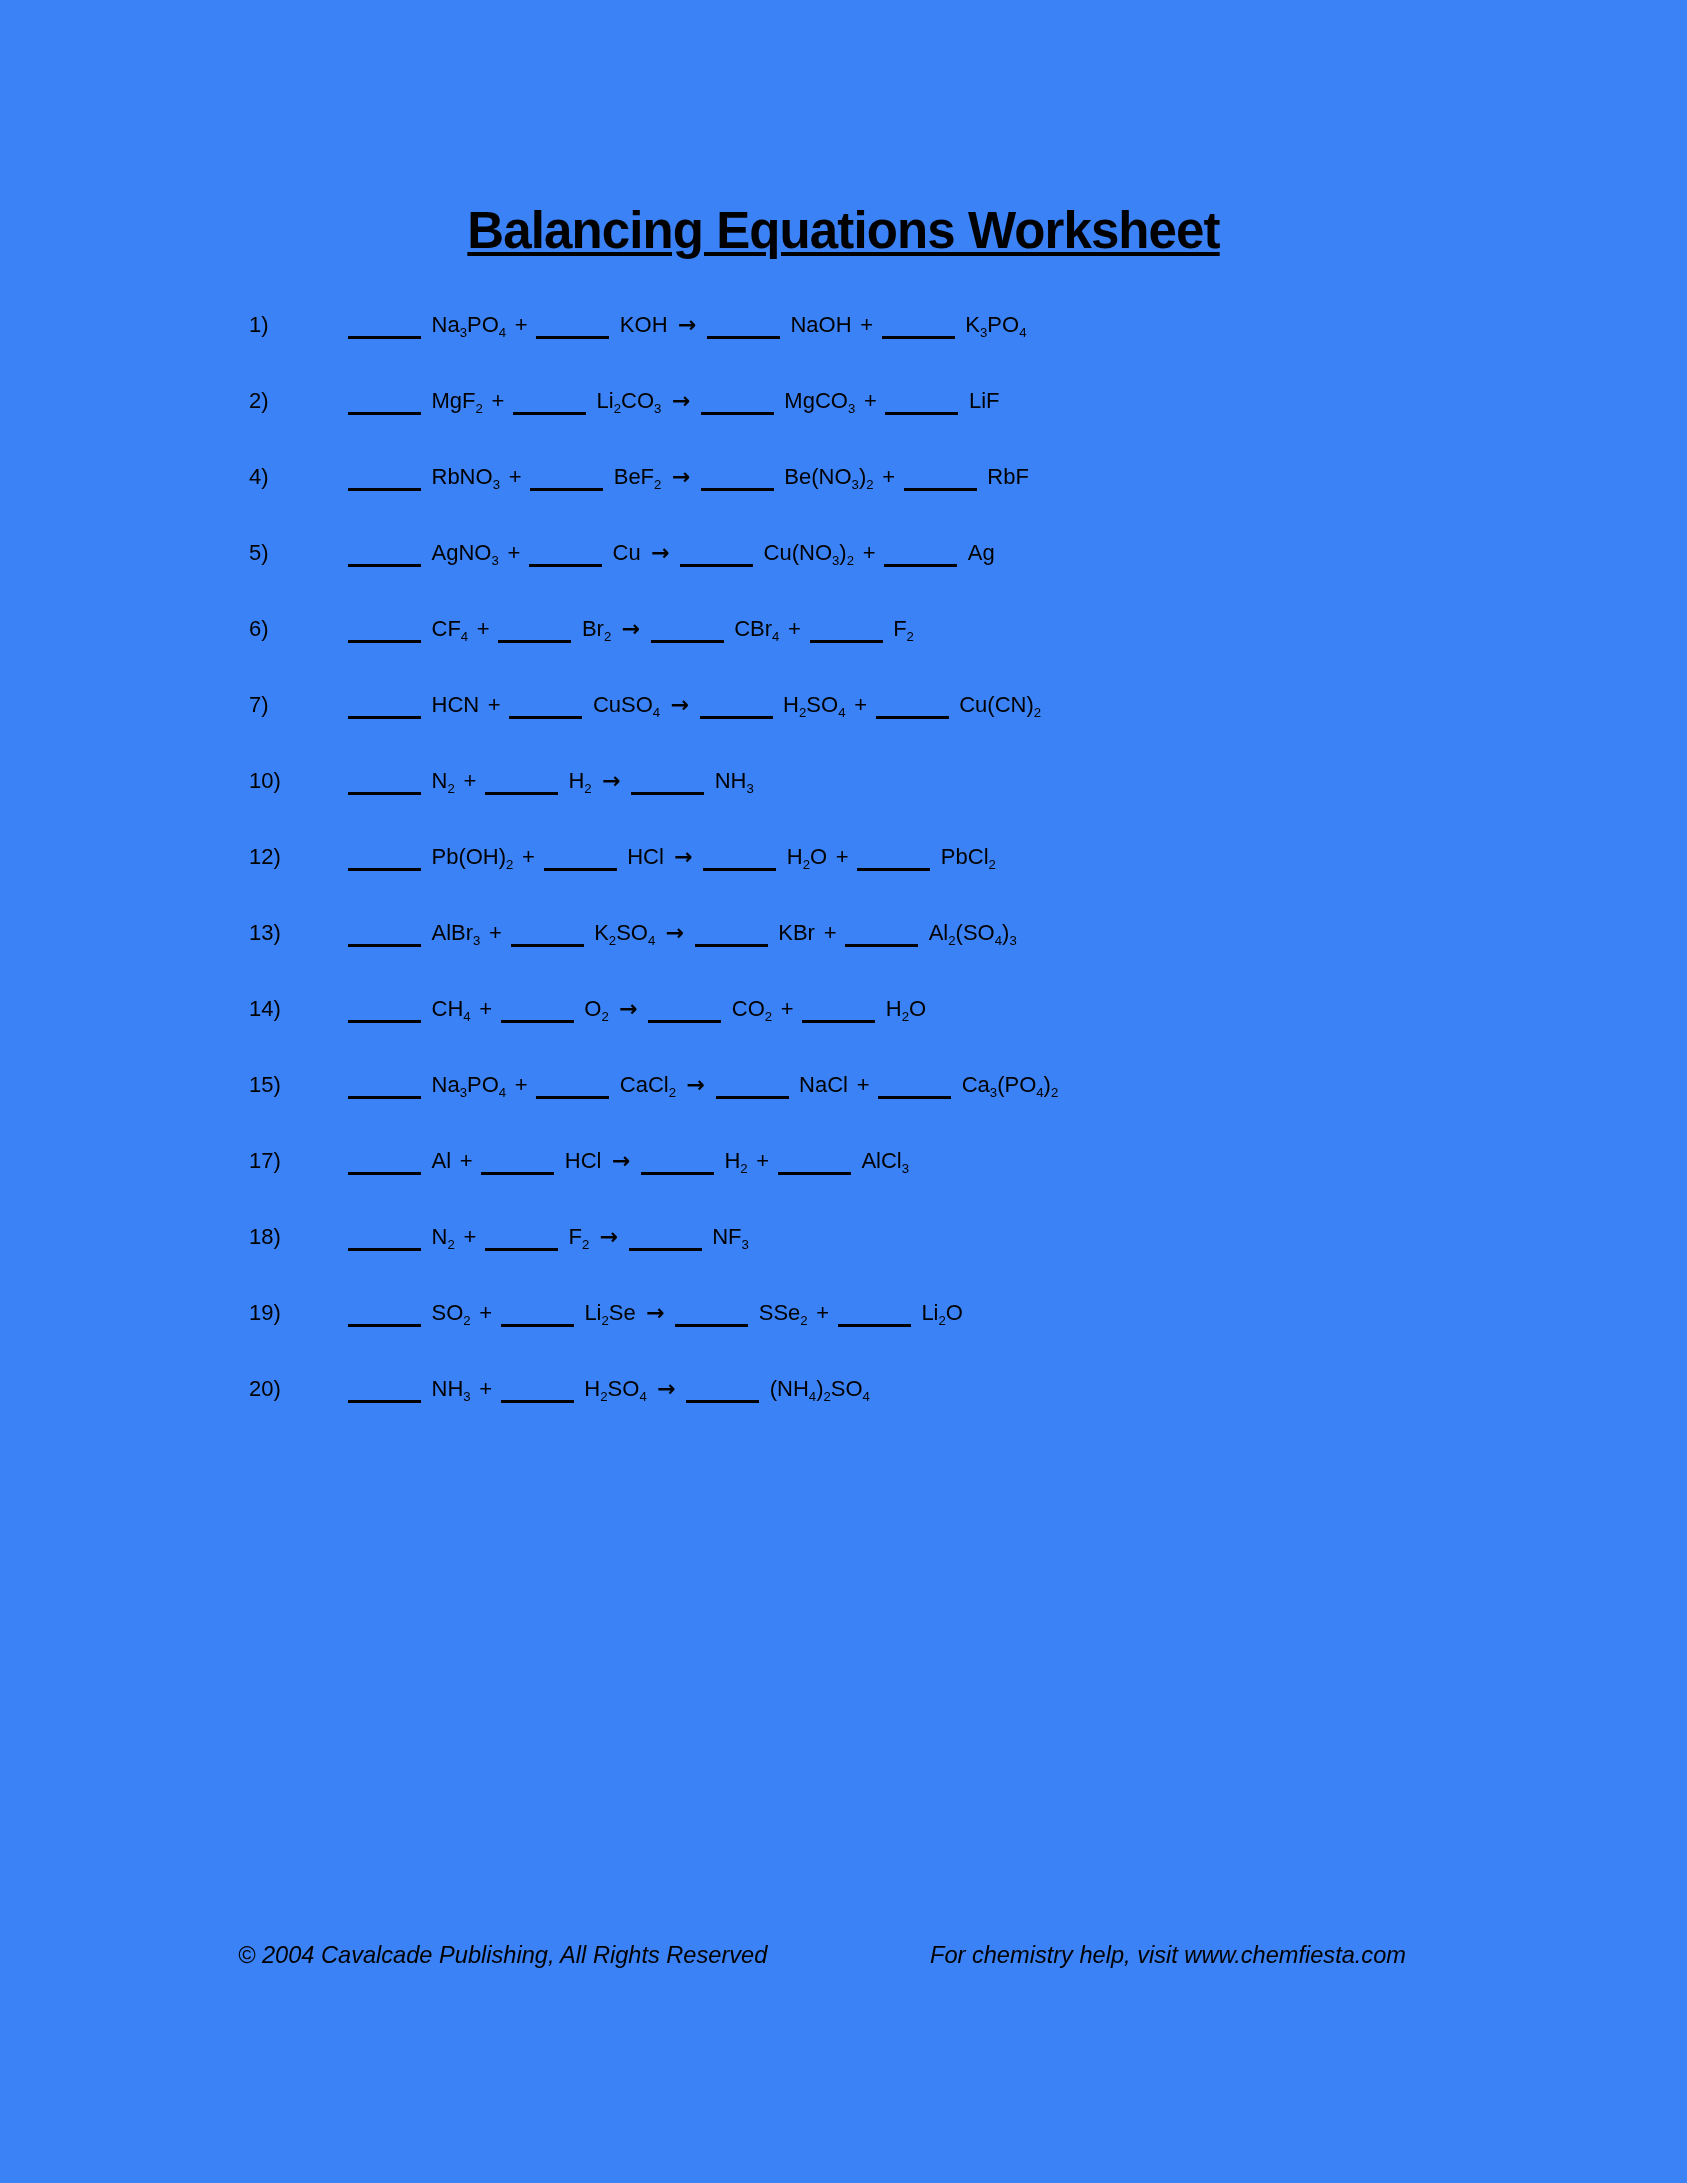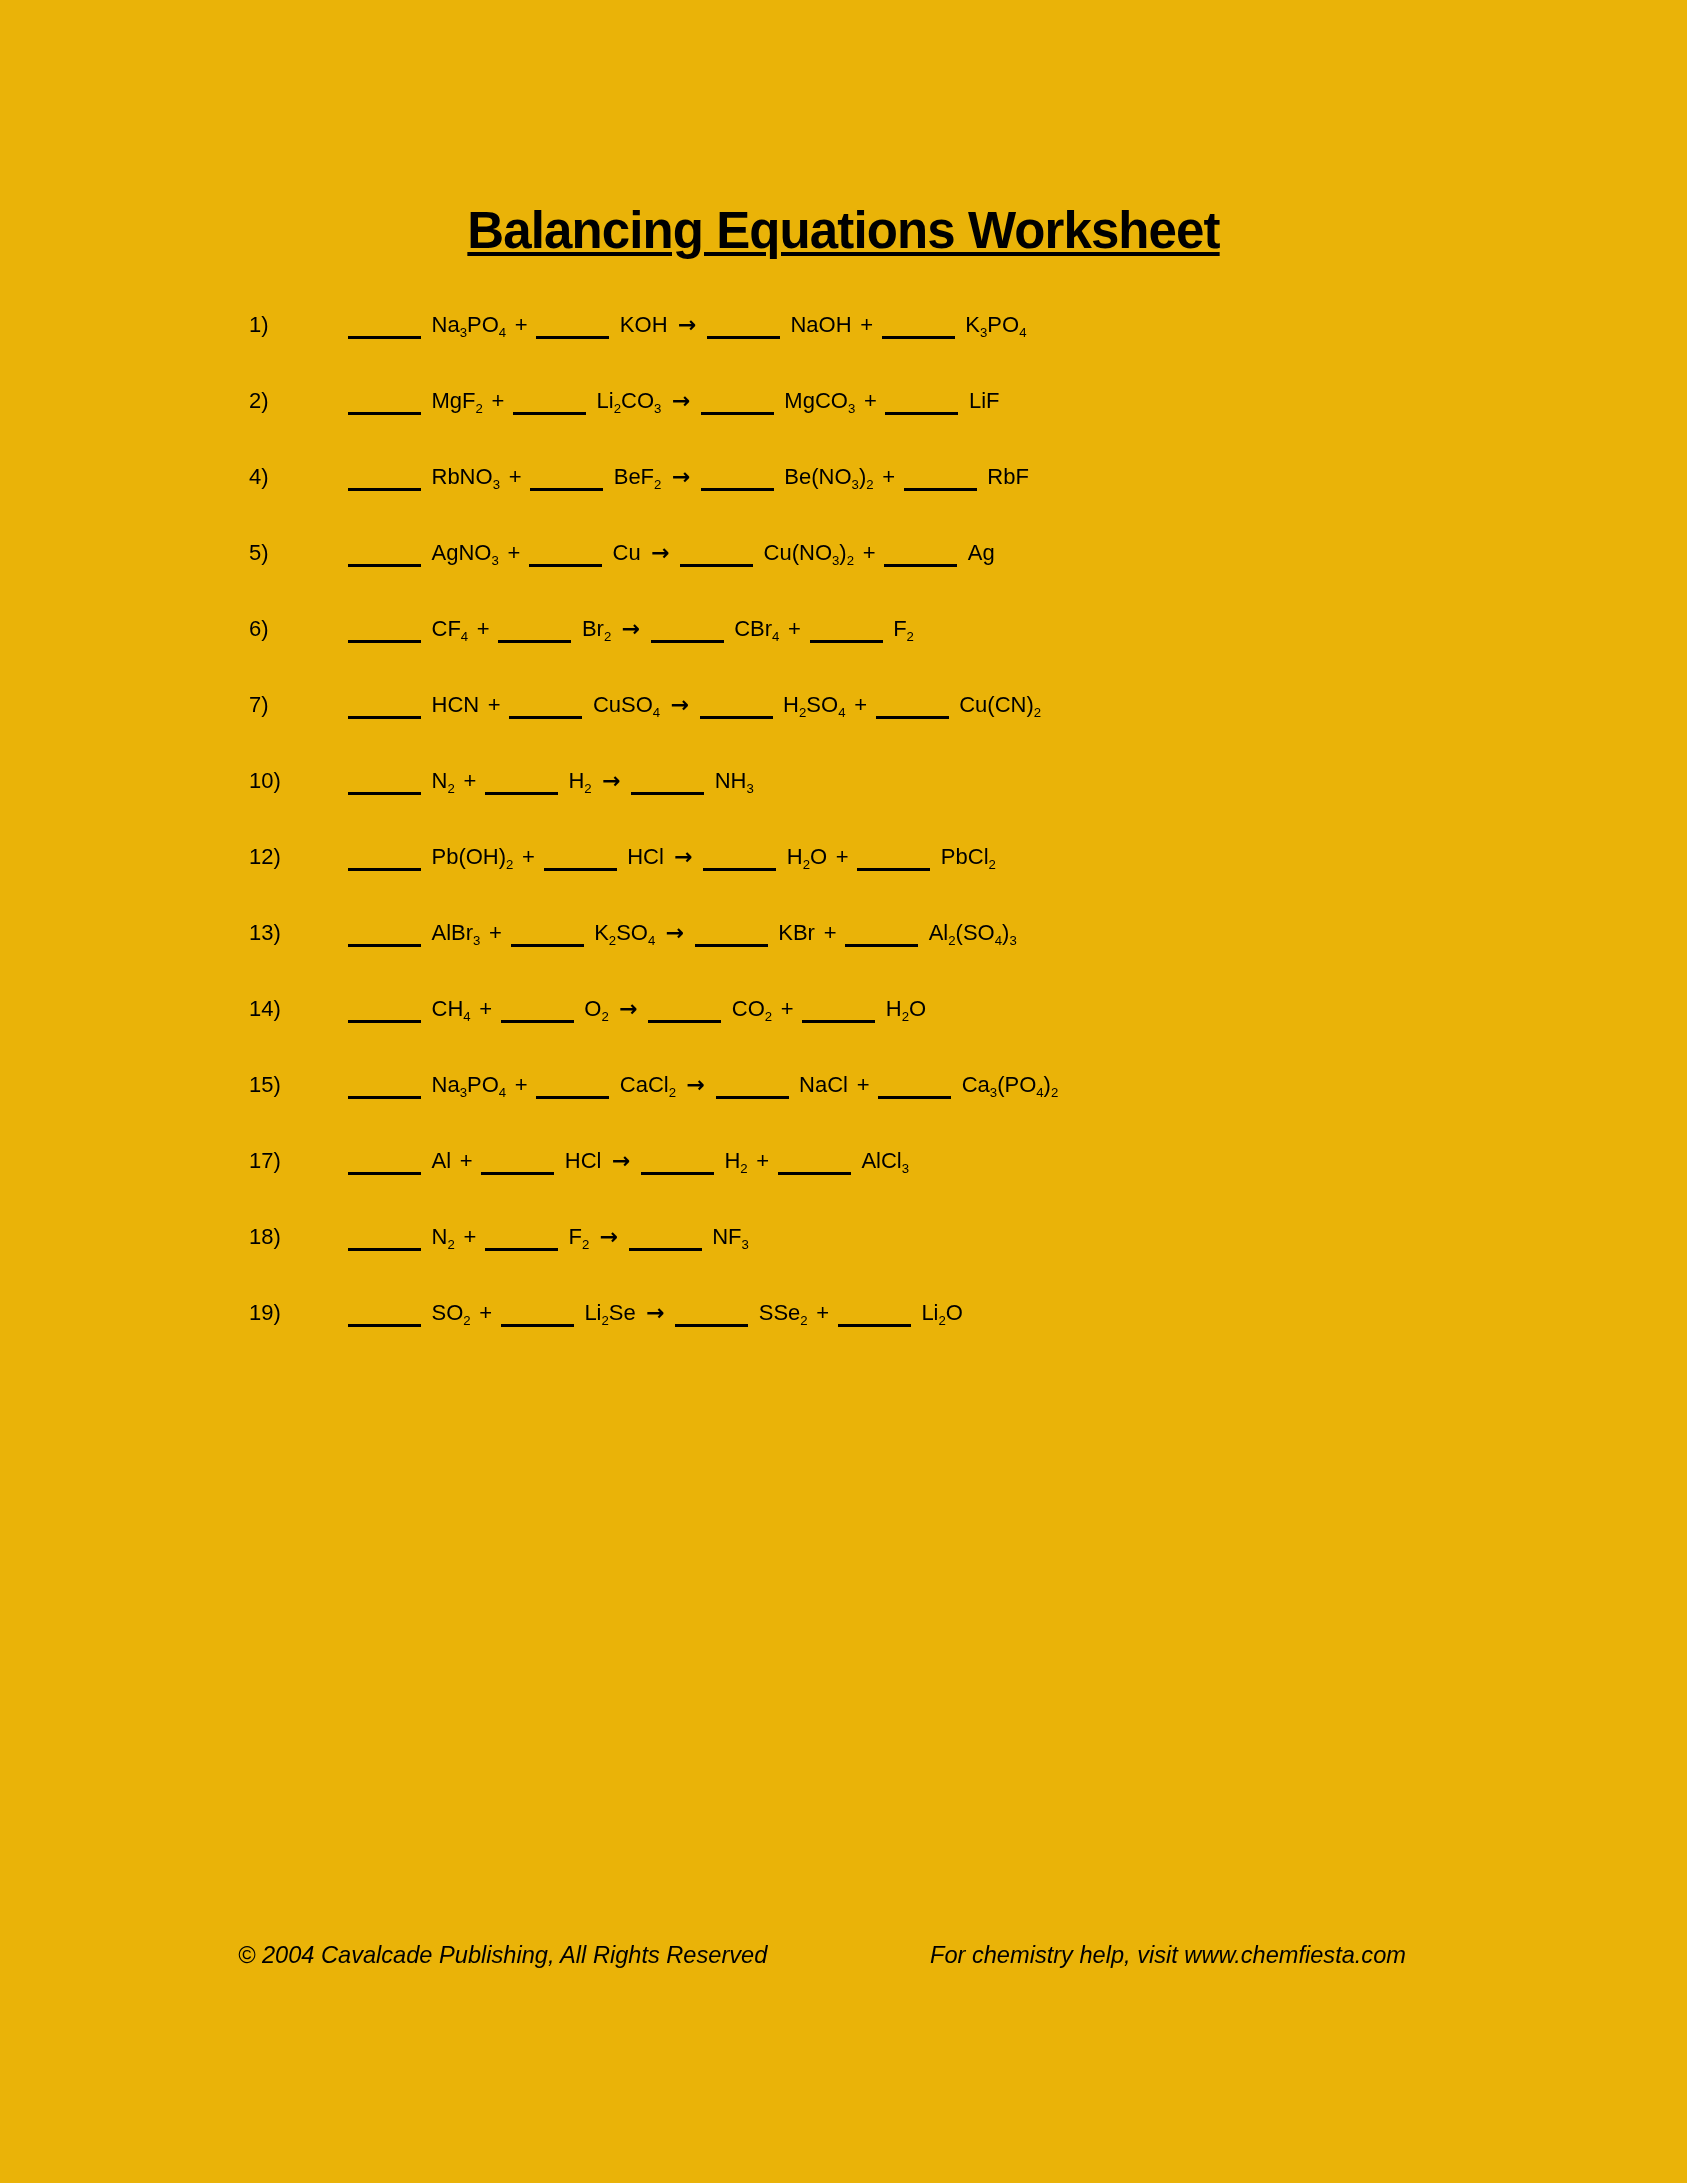--- a/index.html
+++ b/index.html
@@ -4,21 +4,21 @@
 <style>
   html, body {
     margin: 0;
     padding: 0;
     background: #ffffff;
   }
   .page {
     position: relative;
     width: 1687px;
     height: 2184px;
-    background: #eab308;
+    background: #3b82f6;
     color: #000000;
     font-family: "Liberation Sans", "DejaVu Sans", sans-serif;
     overflow: hidden;
   }
   .title-wrap {
     position: absolute;
     top: 201px;
     left: 0;
     width: 100%;
     text-align: center;
@@ -91,20 +91,21 @@
       <div class="eq-row"><span class="eq-num">6)</span><span class="blank"></span><span class="formula">CF<sub>4</sub></span><span class="op">+</span><span class="blank"></span><span class="formula">Br<sub>2</sub></span><span class="arrow">→</span><span class="blank"></span><span class="formula">CBr<sub>4</sub></span><span class="op">+</span><span class="blank"></span><span class="formula">F<sub>2</sub></span></div>
       <div class="eq-row"><span class="eq-num">7)</span><span class="blank"></span><span class="formula">HCN</span><span class="op">+</span><span class="blank"></span><span class="formula">CuSO<sub>4</sub></span><span class="arrow">→</span><span class="blank"></span><span class="formula">H<sub>2</sub>SO<sub>4</sub></span><span class="op">+</span><span class="blank"></span><span class="formula">Cu(CN)<sub>2</sub></span></div>
       <div class="eq-row"><span class="eq-num">10)</span><span class="blank"></span><span class="formula">N<sub>2</sub></span><span class="op">+</span><span class="blank"></span><span class="formula">H<sub>2</sub></span><span class="arrow">→</span><span class="blank"></span><span class="formula">NH<sub>3</sub></span></div>
       <div class="eq-row"><span class="eq-num">12)</span><span class="blank"></span><span class="formula">Pb(OH)<sub>2</sub></span><span class="op">+</span><span class="blank"></span><span class="formula">HCl</span><span class="arrow">→</span><span class="blank"></span><span class="formula">H<sub>2</sub>O</span><span class="op">+</span><span class="blank"></span><span class="formula">PbCl<sub>2</sub></span></div>
       <div class="eq-row"><span class="eq-num">13)</span><span class="blank"></span><span class="formula">AlBr<sub>3</sub></span><span class="op">+</span><span class="blank"></span><span class="formula">K<sub>2</sub>SO<sub>4</sub></span><span class="arrow">→</span><span class="blank"></span><span class="formula">KBr</span><span class="op">+</span><span class="blank"></span><span class="formula">Al<sub>2</sub>(SO<sub>4</sub>)<sub>3</sub></span></div>
       <div class="eq-row"><span class="eq-num">14)</span><span class="blank"></span><span class="formula">CH<sub>4</sub></span><span class="op">+</span><span class="blank"></span><span class="formula">O<sub>2</sub></span><span class="arrow">→</span><span class="blank"></span><span class="formula">CO<sub>2</sub></span><span class="op">+</span><span class="blank"></span><span class="formula">H<sub>2</sub>O</span></div>
       <div class="eq-row"><span class="eq-num">15)</span><span class="blank"></span><span class="formula">Na<sub>3</sub>PO<sub>4</sub></span><span class="op">+</span><span class="blank"></span><span class="formula">CaCl<sub>2</sub></span><span class="arrow">→</span><span class="blank"></span><span class="formula">NaCl</span><span class="op">+</span><span class="blank"></span><span class="formula">Ca<sub>3</sub>(PO<sub>4</sub>)<sub>2</sub></span></div>
       <div class="eq-row"><span class="eq-num">17)</span><span class="blank"></span><span class="formula">Al</span><span class="op">+</span><span class="blank"></span><span class="formula">HCl</span><span class="arrow">→</span><span class="blank"></span><span class="formula">H<sub>2</sub></span><span class="op">+</span><span class="blank"></span><span class="formula">AlCl<sub>3</sub></span></div>
       <div class="eq-row"><span class="eq-num">18)</span><span class="blank"></span><span class="formula">N<sub>2</sub></span><span class="op">+</span><span class="blank"></span><span class="formula">F<sub>2</sub></span><span class="arrow">→</span><span class="blank"></span><span class="formula">NF<sub>3</sub></span></div>
       <div class="eq-row"><span class="eq-num">19)</span><span class="blank"></span><span class="formula">SO<sub>2</sub></span><span class="op">+</span><span class="blank"></span><span class="formula">Li<sub>2</sub>Se</span><span class="arrow">→</span><span class="blank"></span><span class="formula">SSe<sub>2</sub></span><span class="op">+</span><span class="blank"></span><span class="formula">Li<sub>2</sub>O</span></div>
+      <div class="eq-row"><span class="eq-num">20)</span><span class="blank"></span><span class="formula">NH<sub>3</sub></span><span class="op">+</span><span class="blank"></span><span class="formula">H<sub>2</sub>SO<sub>4</sub></span><span class="arrow">→</span><span class="blank"></span><span class="formula">(NH<sub>4</sub>)<sub>2</sub>SO<sub>4</sub></span></div>
     </div>
 
   <div class="footer-text footer-left">© 2004 Cavalcade Publishing, All Rights Reserved</div>
 
   <div class="footer-text footer-right">For chemistry help, visit www.chemfiesta.com</div>
 
 </div>
 
 
 </body></html>

